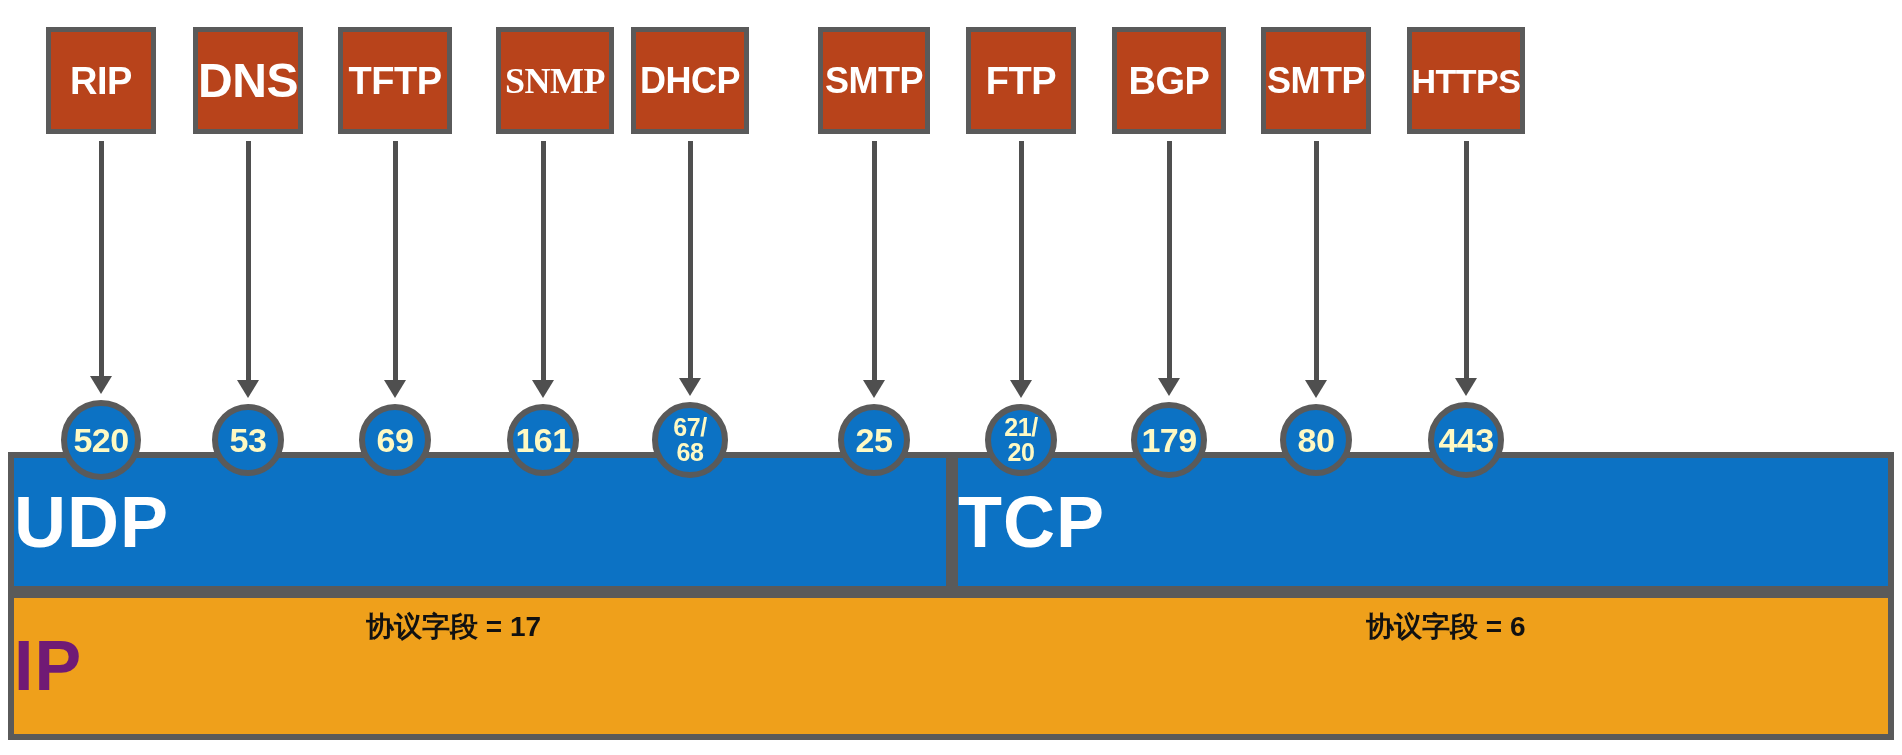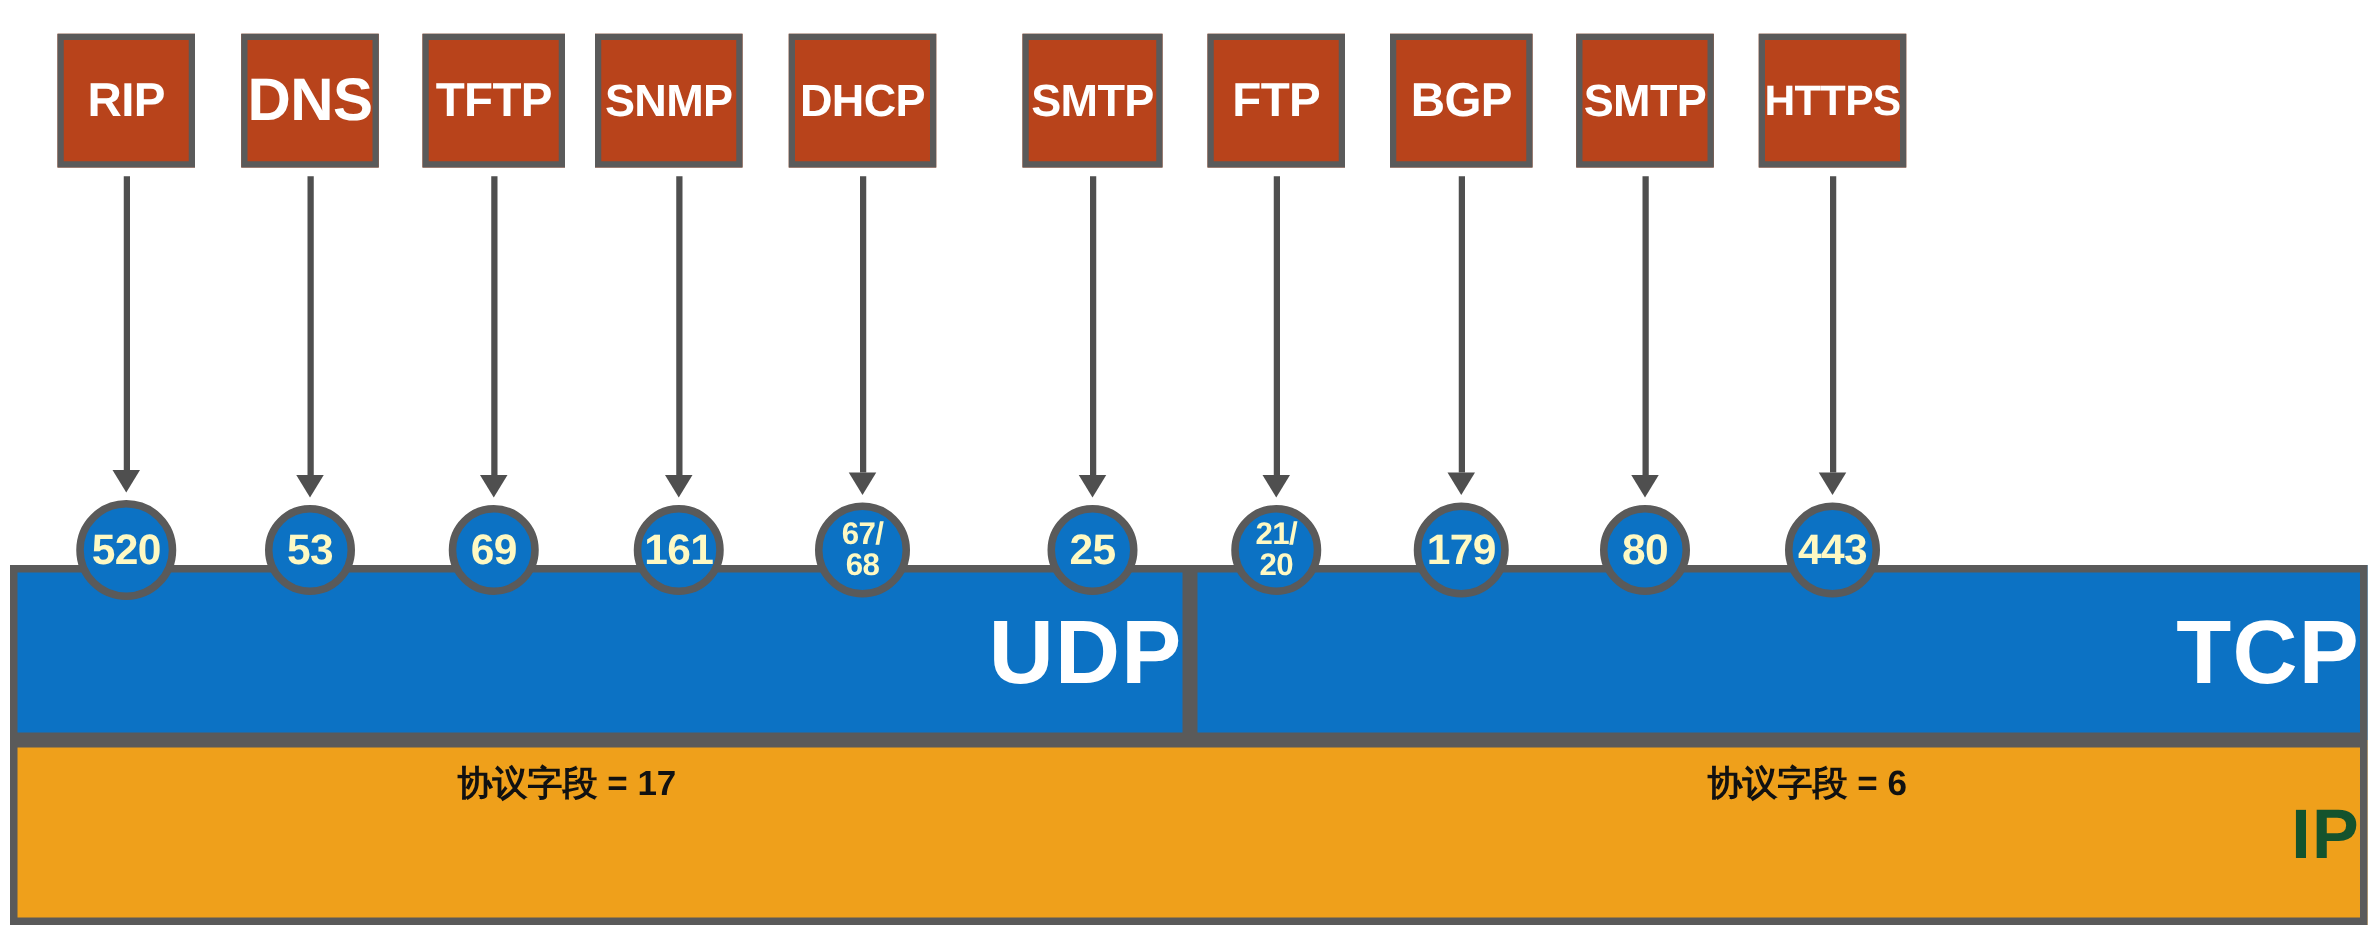--- a/index.html
+++ b/index.html
@@ -72,36 +72,36 @@
   .port-circle.single .pnum{font-size:34px;}
   .port-circle.dual .pnum{font-size:25px;}
 
   
   .band{
     position:absolute;
     box-sizing:border-box;
     border:6px solid #5a5a5a;
     display:flex;
     align-items:center;
-    justify-content:flex-end;
+    justify-content:flex-start;
     color:#ffffff;
     font-weight:bold;
     z-index:3;
   }
   .band.transport{background:#0c72c4;}
   .band.transport .band-label{font-size:72px;letter-spacing:1px;}
 
   
   .band.network{
     background:#efa01b;
     z-index:2;
   }
   .band.network .band-label{
-    font-size:56px;
-    color:#14532d;
+    font-size:70px;
+    color:#701a75;
     letter-spacing:1px;
   }
   .proto-field{
     position:absolute;
     color:#111111;
     font-weight:bold;
     font-size:28px;
     white-space:nowrap;
     z-index:4;
   }
@@ -150,21 +150,21 @@
       <div class="proto-box" style="left: 338px; top: 27px; width: 114px; height: 107px;">
         <span style="font-size: 38px;">TFTP</span>
       </div>
       <div class="arrow" style="left: 392.5px; top: 141px; height: 239px;"></div>
       <div class="arrow-head" style="left: 384px; top: 380px;"></div>
       <div class="port-circle single" style="left: 359px; top: 404px; width: 72px; height: 72px;">
         <div>
           <span class="pnum">69</span>
         </div>
       </div>
-      <div class="proto-box" style="left: 476px; top: 27px; width: 118px; height: 107px;">
+      <div class="proto-box" style="left: 496px; top: 27px; width: 118px; height: 107px; font-family: Liberation Serif, serif;">
         <span style="font-size: 36px;">SNMP</span>
       </div>
       <div class="arrow" style="left: 540.5px; top: 141px; height: 239px;"></div>
       <div class="arrow-head" style="left: 532px; top: 380px;"></div>
       <div class="port-circle single" style="left: 507px; top: 404px; width: 72px; height: 72px;">
         <div>
           <span class="pnum">161</span>
         </div>
       </div>
       <div class="proto-box" style="left: 631px; top: 27px; width: 118px; height: 107px;">

